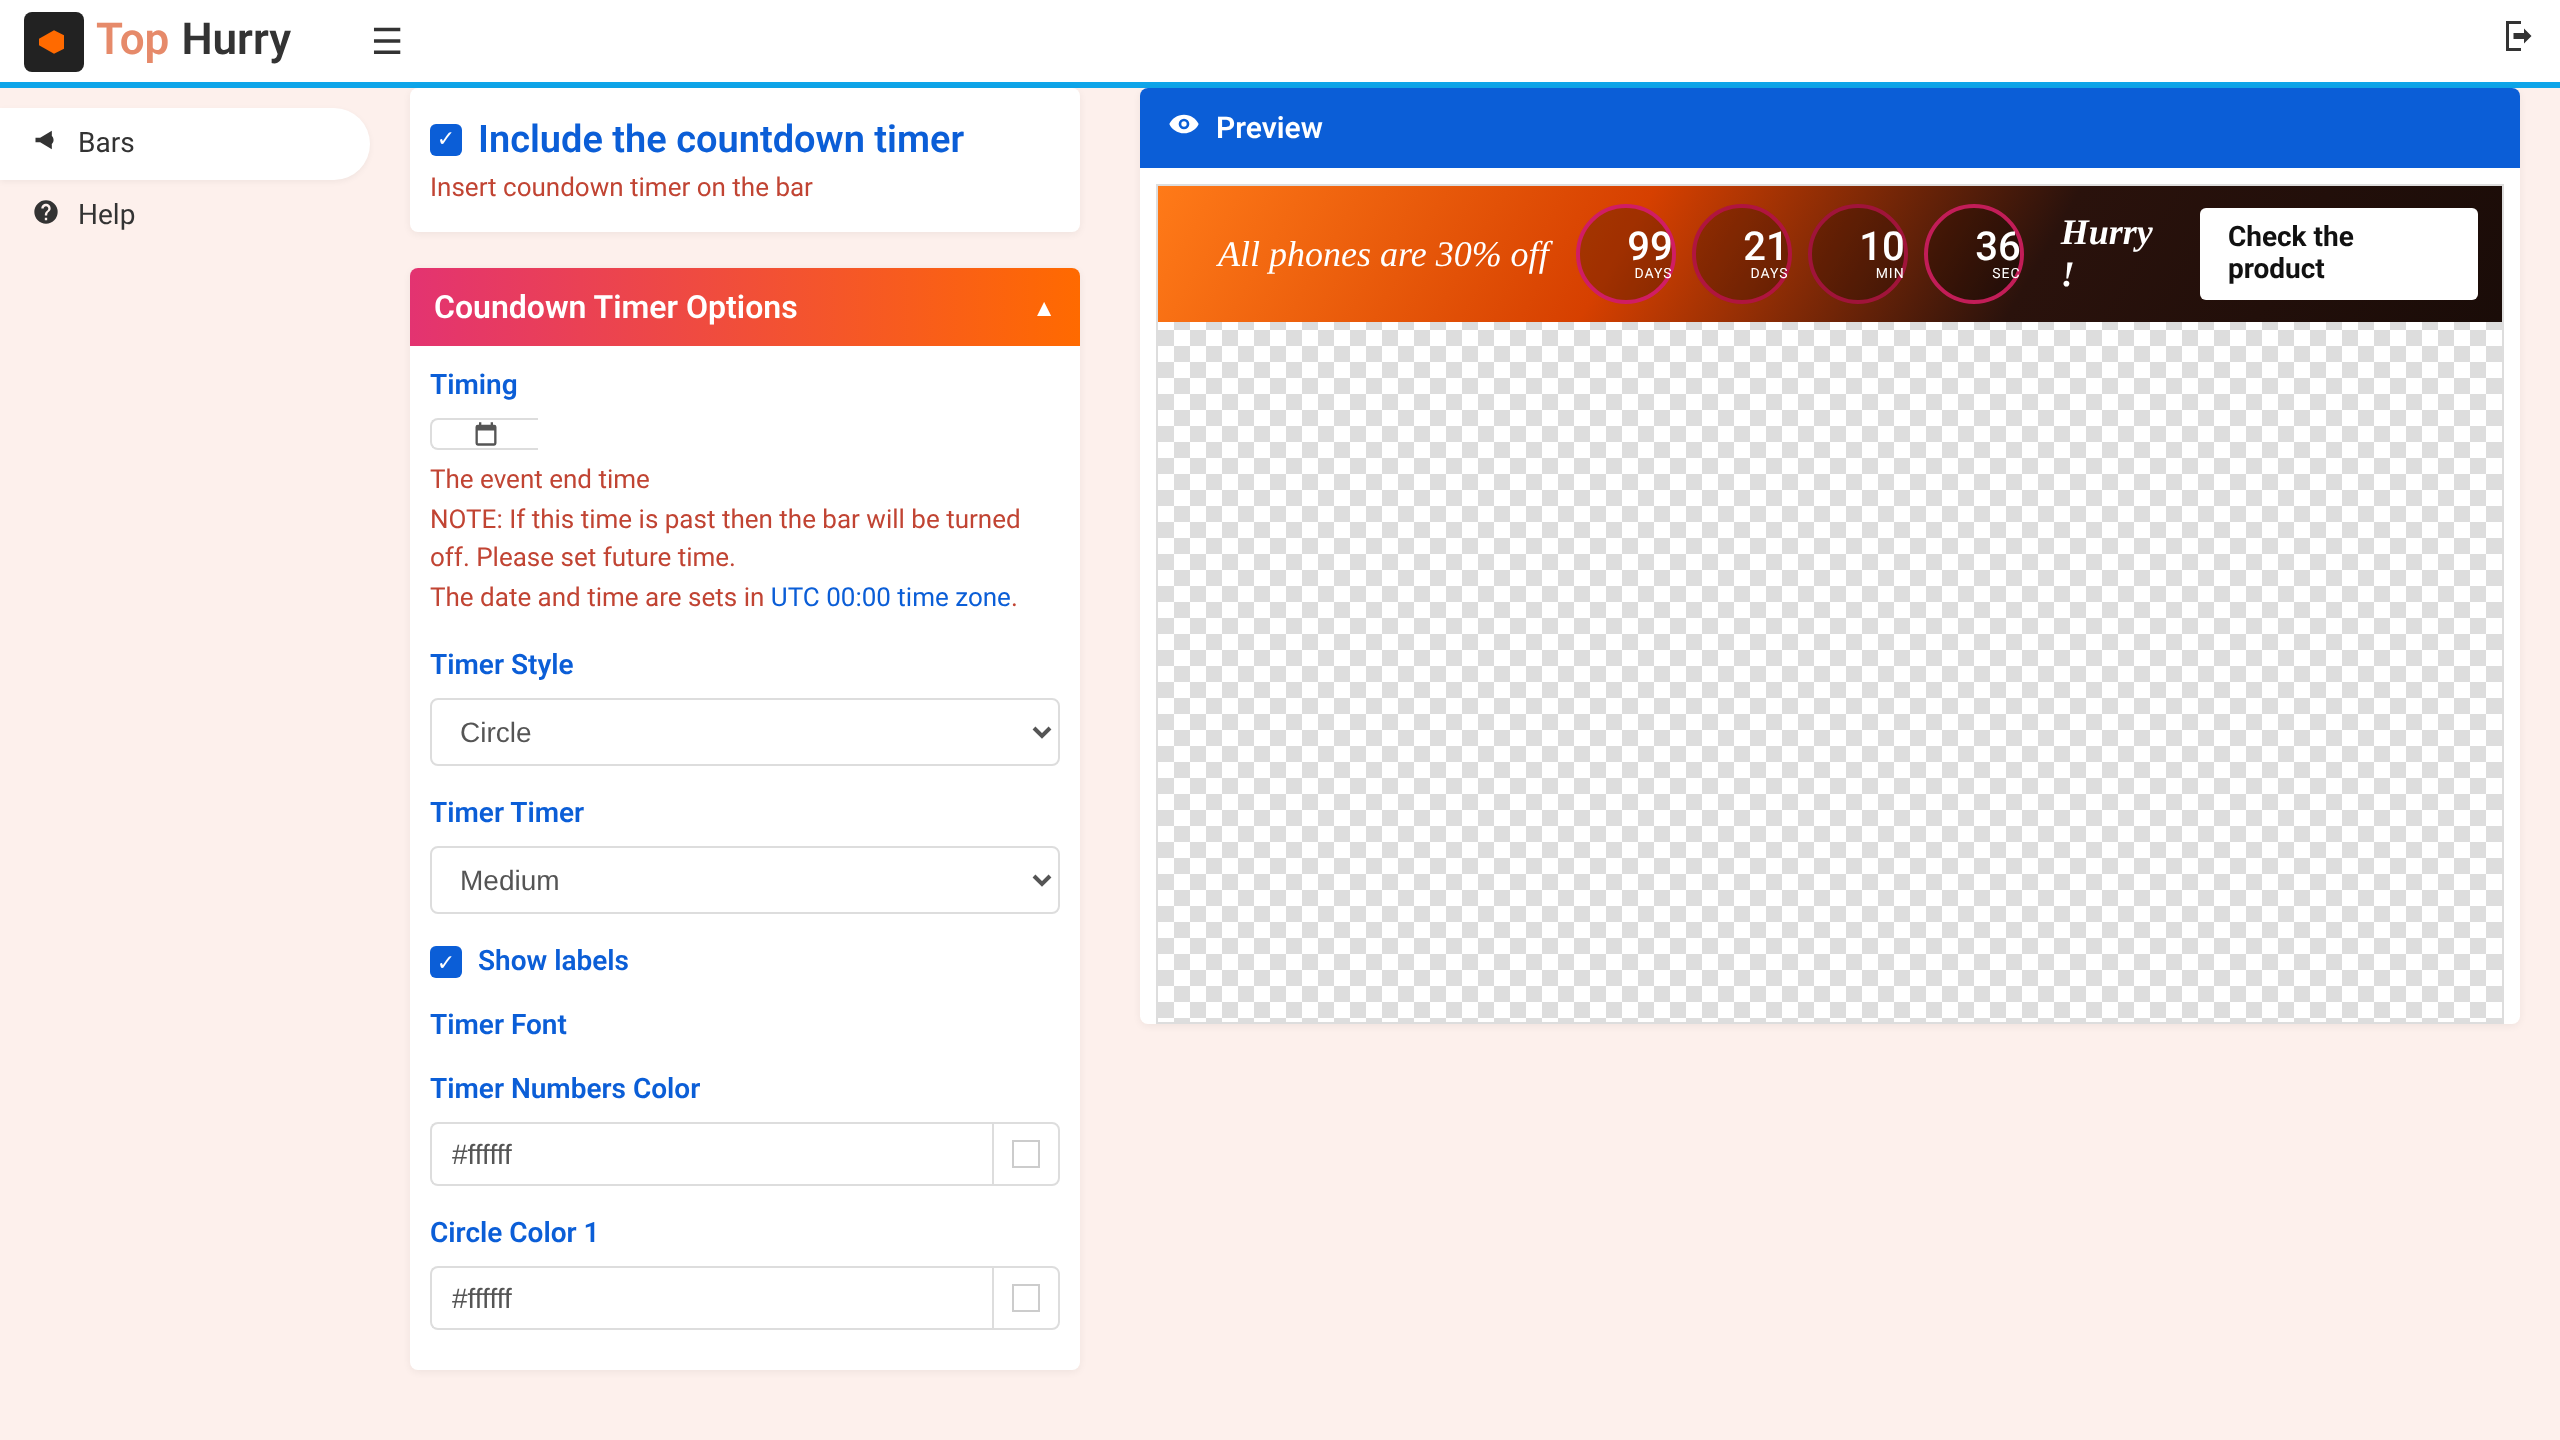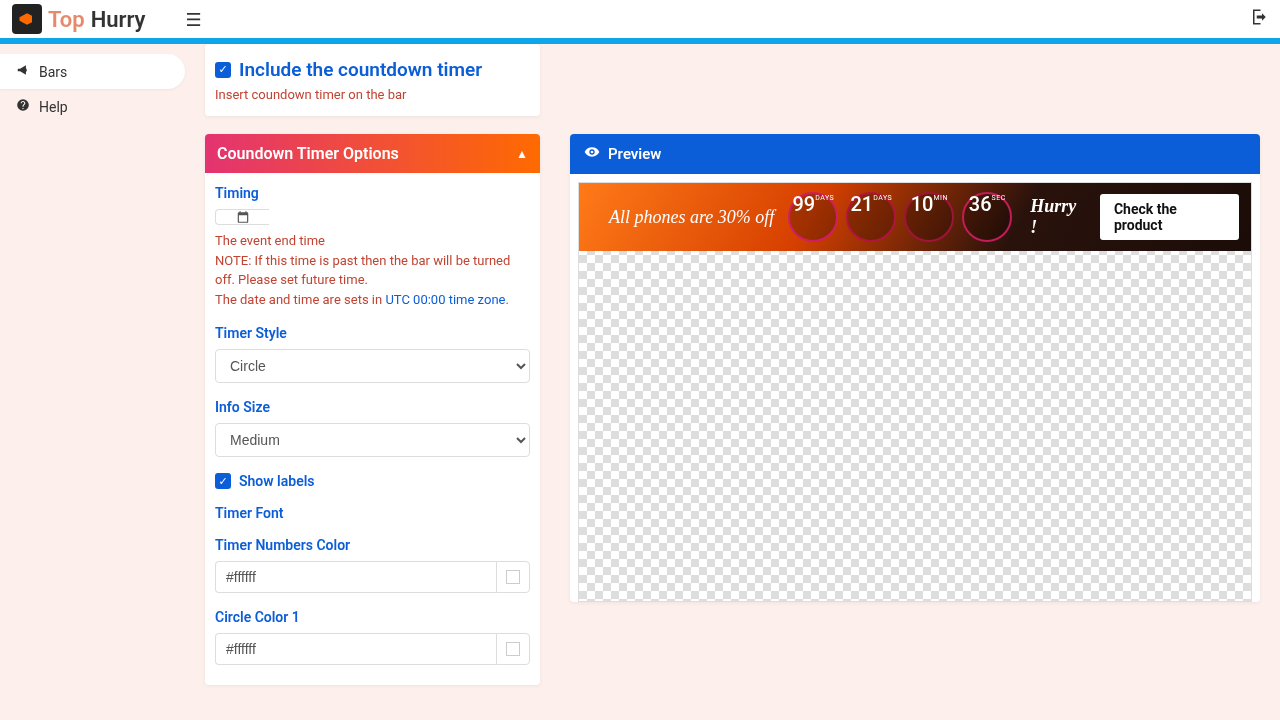--- a/index.html
+++ b/index.html
@@ -1,38 +1,38 @@
 <!DOCTYPE html>
 <html><head>
 <meta charset="utf-8">
 <style>
   * { box-sizing: border-box; margin: 0; padding: 0; }
   body { font-family: -apple-system, BlinkMacSystemFont, "Segoe UI", Roboto, sans-serif; font-size: 14px; background: #fdf0ec; width: 1280px; height: 720px; overflow: hidden; }
 
   
-  .header { height: 44px; background: #fff; border-bottom: 6px solid #0ea5e9; display: flex; align-items: center; padding: 0 12px; justify-content: space-between; }
+  .header { height: 44px; background: #fff; border-bottom: 3px solid #0ea5e9; display: flex; align-items: center; padding: 0 12px; justify-content: space-between; }
   .header-left { display: flex; align-items: center; gap: 40px; }
   .logo { display: flex; align-items: center; gap: 6px; font-size: 22px; font-weight: 600; }
   .logo-mark { width: 30px; height: 30px; background: #222; border-radius: 4px; display: flex; align-items: center; justify-content: center; }
   .logo-mark svg { width: 20px; height: 20px; }
   .logo-top { color: #e68a6a; }
   .logo-info { color: #333; }
   .hamburger { font-size: 18px; color: #333; cursor: pointer; }
   .logout-icon { font-size: 18px; color: #333; cursor: pointer; }
 
   
   .body { display: flex; height: calc(720px - 44px); }
   .sidebar { width: 185px; padding-top: 10px; }
   .sidebar-item { display: flex; align-items: center; gap: 8px; padding: 9px 15px; font-size: 14px; color: #333; cursor: pointer; }
   .sidebar-item.active { background: #fff; border-radius: 0 20px 20px 0; box-shadow: 0 1px 3px rgba(0,0,0,0.05); }
   .sidebar-item .icn { width: 16px; text-align: center; }
 
   .main { flex: 1; padding: 0 20px 20px 20px; display: flex; gap: 30px; }
   .left-col { width: 335px; display: flex; flex-direction: column; }
-  .right-col { flex: 1; padding-top: 90px; }
+  .right-col { flex: 1; }
 
   
   .card { background: #fff; border-radius: 4px; box-shadow: 0 1px 4px rgba(0,0,0,0.06); margin-bottom: 18px; }
   .card-body { padding: 14px 10px; }
 
   .include-row { display: flex; align-items: center; gap: 8px; }
   .include-label { color: #0b5ed7; font-size: 19px; font-weight: 600; }
   .include-desc { color: #c14433; font-size: 13px; margin-top: 6px; }
 
   .panel-header { background: linear-gradient(90deg, #e33371 0%, #ff6a00 100%); color: #fff; font-size: 16px; font-weight: 600; padding: 10px 12px; border-radius: 4px 4px 0 0; display: flex; justify-content: space-between; align-items: center; cursor: pointer; }
@@ -55,21 +55,21 @@
   .color-swatch-inner { width: 14px; height: 14px; border: 1px solid #ccc; background: #fff; }
 
   
   .preview-card { background: #fff; border-radius: 4px; box-shadow: 0 1px 4px rgba(0,0,0,0.06); }
   .preview-header { background: #0b5ed7; color: #fff; font-weight: 600; font-size: 15px; padding: 10px 14px; border-radius: 4px 4px 0 0; display: flex; align-items: center; gap: 8px; }
   .preview-body { padding: 0; }
   .preview-inner { border: 1px solid #ddd; margin: 8px; height: 420px; position: relative; background-image: repeating-conic-gradient(#ddd 0 25%, #fff 0 50%); background-size: 16px 16px; }
   .bar-preview { height: 68px; background: linear-gradient(120deg, #ff7a18 0%, #d64000 35%, #2a120c 65%, #1a0c08 100%); display: flex; align-items: center; padding: 0 12px; gap: 14px; position: relative; }
   .bar-text-left { color: #fff; font-style: italic; font-family: Georgia, serif; font-size: 18px; flex: 0 0 auto; margin-left: 18px; }
   .timers { display: flex; gap: 8px; }
-  .timer-circle { width: 50px; height: 50px; border-radius: 50%; border: 2px solid #d01d64; background: rgba(0,0,0,0.25); display: flex; flex-direction: row; align-items: flex-start; justify-content: center; color: #fff; }
+  .timer-circle { width: 50px; height: 50px; border-radius: 50%; border: 2px solid #d01d64; background: rgba(0,0,0,0.25); display: flex; flex-direction: column; align-items: flex-end; justify-content: center; color: #fff; }
   .timer-circle.hours { border-color: #b0153f; }
   .timer-circle.min { border-color: #a0143a; }
   .timer-circle.sec { border-color: #c21d58; }
   .timer-val { font-size: 20px; font-weight: 500; line-height: 1; }
   .timer-lbl { font-size: 7px; letter-spacing: 0.5px; }
   .bar-text-mid { color: #fff; font-style: italic; font-family: Liberation Serif, serif; font-weight: 700; font-size: 18px; margin-left: 4px; }
   .bar-btn { background: #fff; color: #111; font-weight: 700; padding: 7px 14px; border-radius: 3px; font-size: 14px; }
 
   .chk-fake { display: inline-flex; width: 16px; height: 16px; background: #0b5ed7; border-radius: 3px; align-items: center; justify-content: center; color:#fff; font-size:11px; }
 </style>
@@ -156,21 +156,21 @@
           </div>
 
           <div class="form-group">
             <label class="form-label">Timer Style</label>
             <select class="form-control">
               <option>Circle</option>
             </select>
           </div>
 
           <div class="form-group">
-            <label class="form-label">Info Size</label>
+            <label class="form-label">Timer Timer</label>
             <select class="form-control">
               <option>Medium</option>
             </select>
           </div>
 
           <div class="form-group show-labels-row">
             <span class="chk-fake">✓</span>
             <span class="form-label" style="margin:0;">Show labels</span>
           </div>
 

